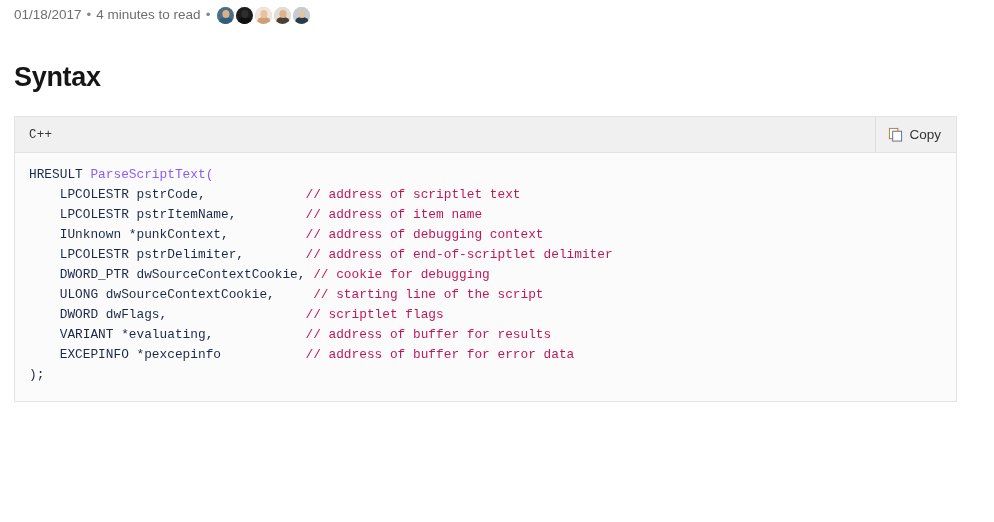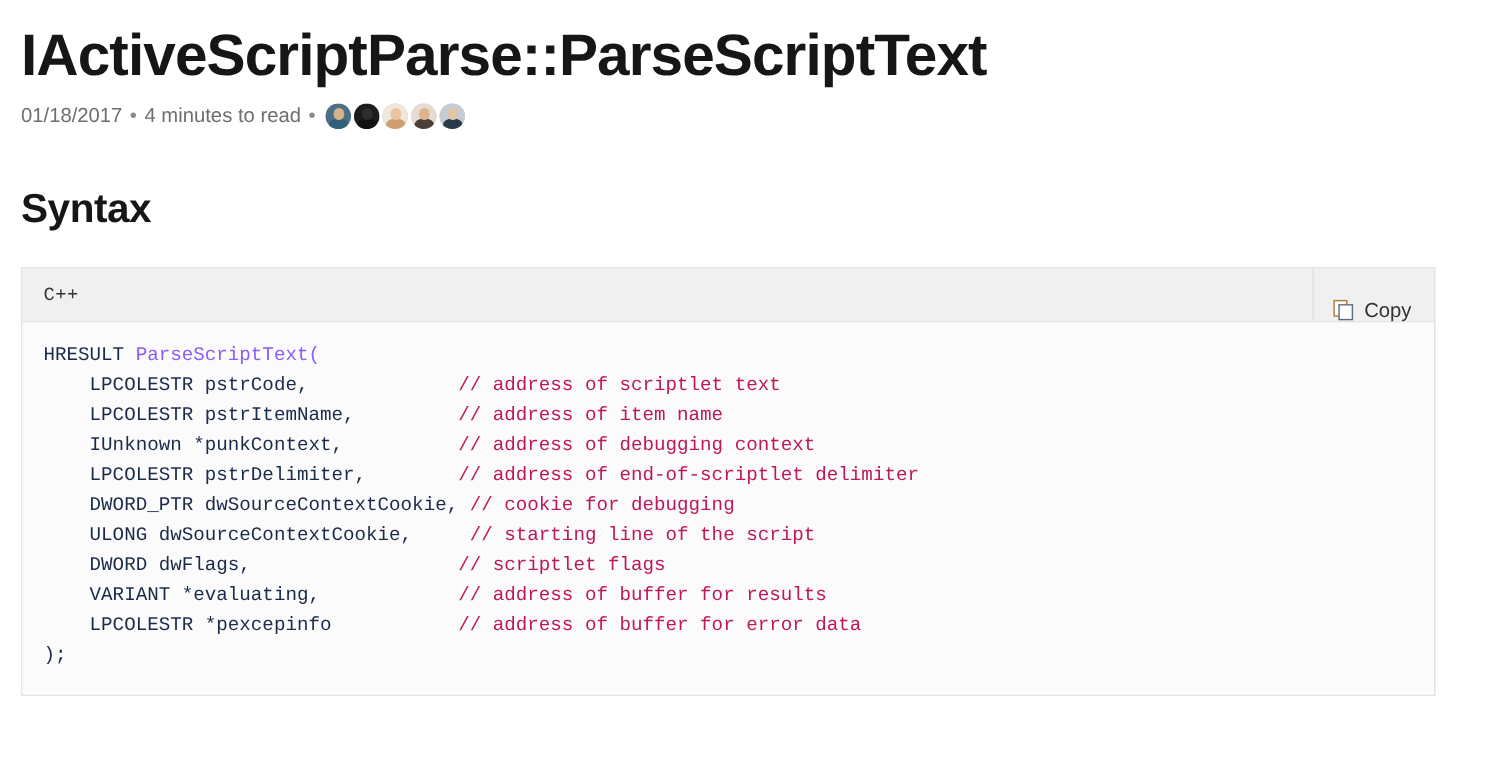--- a/index.html
+++ b/index.html
@@ -128,21 +128,21 @@
     display: flex;
     align-items: center;
     padding-left: 14px;
     font-family: "Liberation Mono", monospace;
     font-size: 12.5px;
     color: #333333;
     letter-spacing: 0.3px;
   }
   .copy-button {
     display: flex;
-    align-items: flex-end;
+    align-items: center;
     gap: 6px;
     padding: 0 15px 0 12px;
     border-left: 1px solid #e0e0e0;
     cursor: pointer;
     color: #333333;
     font-size: 13.5px;
     background: transparent;
     font-family: "Liberation Sans", sans-serif;
   }
   .copy-icon {
@@ -165,21 +165,20 @@
     tab-size: 4;
   }
   .tok-fn { color: #8b5cf6; }
   .tok-cm { color: #be185d; }
 </style>
 </head>
 <body>
 
 <div class="page">
 
-  <h1 class="page-title">IActiveScriptParse::ParseScriptText</h1>
 
   <div class="meta-row">
     <span class="meta-text">01/18/2017</span>
     <span class="meta-sep">•</span>
     <span class="meta-text">4 minutes to read</span>
     <span class="meta-sep">•</span>
     <span class="avatars" id="avatars">
         <span class="avatar">
           <span class="a-bg" style="background:#4a6f86"></span>
           <span class="a-body" style="background:#2f5f7a"></span>
@@ -227,18 +226,18 @@
     <div class="code-body">
       <pre class="code" id="code"><span>HRESULT </span><span class="tok-fn">ParseScriptText(</span>
 <span>    LPCOLESTR pstrCode,             </span><span class="tok-cm">// address of scriptlet text</span>
 <span>    LPCOLESTR pstrItemName,         </span><span class="tok-cm">// address of item name</span>
 <span>    IUnknown *punkContext,          </span><span class="tok-cm">// address of debugging context</span>
 <span>    LPCOLESTR pstrDelimiter,        </span><span class="tok-cm">// address of end-of-scriptlet delimiter</span>
 <span>    DWORD_PTR dwSourceContextCookie, </span><span class="tok-cm">// cookie for debugging</span>
 <span>    ULONG dwSourceContextCookie,     </span><span class="tok-cm">// starting line of the script</span>
 <span>    DWORD dwFlags,                  </span><span class="tok-cm">// scriptlet flags</span>
 <span>    VARIANT *evaluating,            </span><span class="tok-cm">// address of buffer for results</span>
-<span>    LPCOLESTR *pexcepinfo           </span><span class="tok-cm">// address of buffer for error data</span>
+<span>    EXCEPINFO *pexcepinfo           </span><span class="tok-cm">// address of buffer for error data</span>
 <span>);</span></pre>
     </div>
   </div>
 
 </div>
 
 </body></html>

